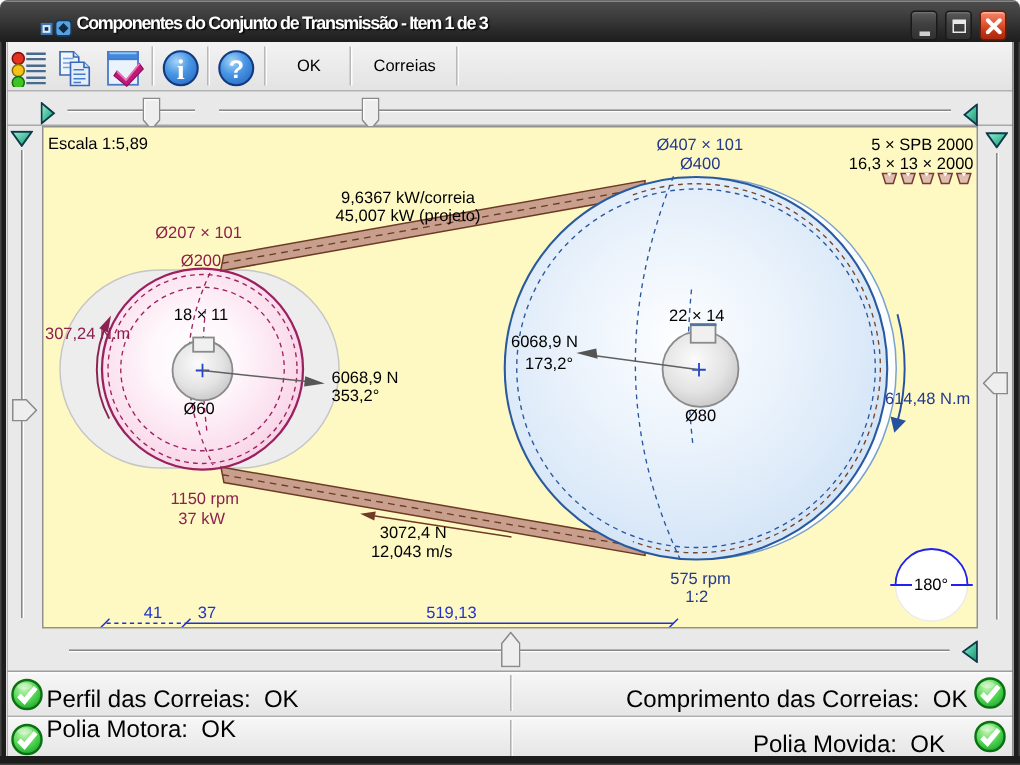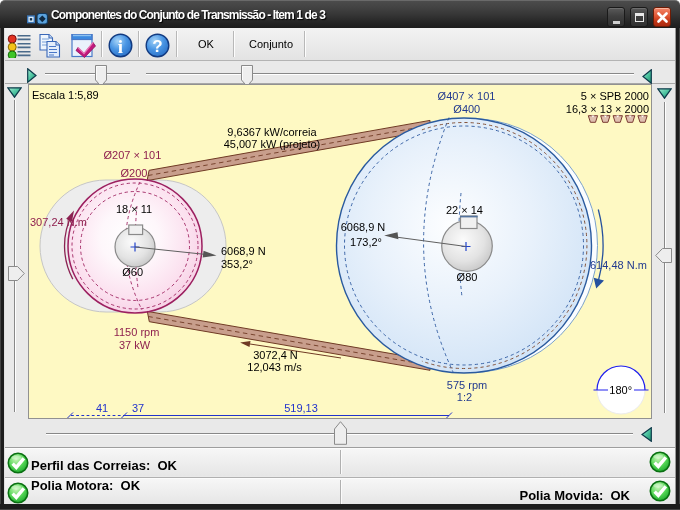--- a/index.html
+++ b/index.html
@@ -29,21 +29,21 @@
 
 #srow { position:absolute; left:0; top:34px; width:672px; height:22px; background:#e9e9e9; border-bottom:1px solid #a8a8a8; }
 .track { position:absolute; height:2px; border-top:1px solid #888; border-bottom:1px solid #fff; background:#cfcfcf; }
 
 #canvas { position:absolute; left:24px; top:56px; width:624px; height:335px; background:#fef9c3; border:1px solid #919191; }
 
 .vtrack { position:absolute; width:2px; border-left:1px solid #888; border-right:1px solid #fff; background:#cfcfcf; }
 
 #hrow { position:absolute; left:0; top:392px; width:672px; height:27px; background:#e9e9e9; }
 
-.srowst { position:absolute; left:0; width:672px; background:linear-gradient(#f7f7f7,#e6e6e6); font-size:13px; color:#000;font-weight:bold; }
+.srowst { position:absolute; left:0; width:672px; background:linear-gradient(#f7f7f7,#e6e6e6); font-size:16px; color:#000; }
 #st1 { top:419px; height:29px; border-top:1px solid #9e9e9e; box-shadow:inset 0 1px 0 #fcfcfc; }
 #st2 { top:449px; height:27px; border-top:1px solid #b0b0b0; box-shadow:inset 0 1px 0 #fcfcfc; }
 .stdiv { position:absolute; top:2px; width:2px; height:24px; border-left:1px solid #b0b0b0; border-right:1px solid #fbfbfb; }
 </style>
 </head>
 <body>
 <div id="win">
   <div id="title">
     <svg class="abs" style="left:27px;top:12px" width="21" height="12" viewBox="0 0 21 12">
       <rect x="0.7" y="3" width="6.6" height="6.6" fill="#d9ecfa" stroke="#3a76b8" stroke-width="1.4"></rect>
@@ -109,21 +109,21 @@
         <text x="12.5" y="19.5" font-family="Liberation Serif" font-size="19" font-weight="bold" fill="#fff" text-anchor="middle">i</text>
       </svg>
       <div class="tsep" style="left:134px"></div>
       <svg class="abs" style="left:141px;top:5px" width="25" height="25" viewBox="0 0 25 25">
         <circle cx="12.5" cy="12.5" r="11.3" fill="url(#bi)" stroke="#123a80" stroke-width="1.4"></circle>
         <text x="12.5" y="19" font-family="Liberation Sans" font-size="17" font-weight="bold" fill="#fff" text-anchor="middle">?</text>
       </svg>
       <div class="tsep" style="left:172px"></div>
       <div class="tbtxt" style="left:194px">OK</div>
       <div class="tsep" style="left:229px"></div>
-      <div class="tbtxt" style="left:245px">Conjunto</div>
+      <div class="tbtxt" style="left:245px">Correias</div>
       <div class="tsep" style="left:300px"></div>
     </div>
     <div id="srow">
       <svg class="abs" style="left:23px;top:6px" width="10" height="15" viewBox="0 0 10 15">
           <defs>
             <linearGradient id="teal" x1="0" y1="0" x2="1" y2="1">
               <stop offset="0" stop-color="#a8ecd4"></stop>
               <stop offset="0.5" stop-color="#4cc4a0"></stop>
               <stop offset="1" stop-color="#1e8a6a"></stop>
             </linearGradient>
@@ -304,20 +304,21 @@
       <svg class="abs" style="left:637px;top:7px" width="11" height="15" viewBox="0 0 11 15">
           <path d="M10.3,0.7 L1,7.5 L10.3,14.3 Z" fill="url(#teal)" stroke="#0d3a4a" stroke-width="1.2"></path>
         </svg>
     </div>
     <div class="srowst" id="st1">
       <div class="stdiv" style="left:336px"></div>
       <svg class="abs gchk" style="left:3px;top:4px" width="22" height="22" viewBox="0 0 22 22">
           <use href="#gc"></use>
         </svg>
       <div class="abs" style="left:27px;top:10px">Perfil das Correias: &nbsp;OK</div>
+      <div class="abs" style="right:31px;top:10px">Comprimento das Correias: &nbsp;OK</div>
       <svg class="abs gchk" style="left:645px;top:3px" width="22" height="22" viewBox="0 0 22 22">
           <use href="#gc"></use>
         </svg>
     </div>
     <div class="srowst" id="st2">
       <div class="stdiv" style="left:336px"></div>
       <svg class="abs gchk" style="left:3px;top:4px" width="22" height="22" viewBox="0 0 22 22">
           <use href="#gc"></use>
         </svg>
       <div class="abs" style="left:27px;top:0">Polia Motora: &nbsp;OK</div>

